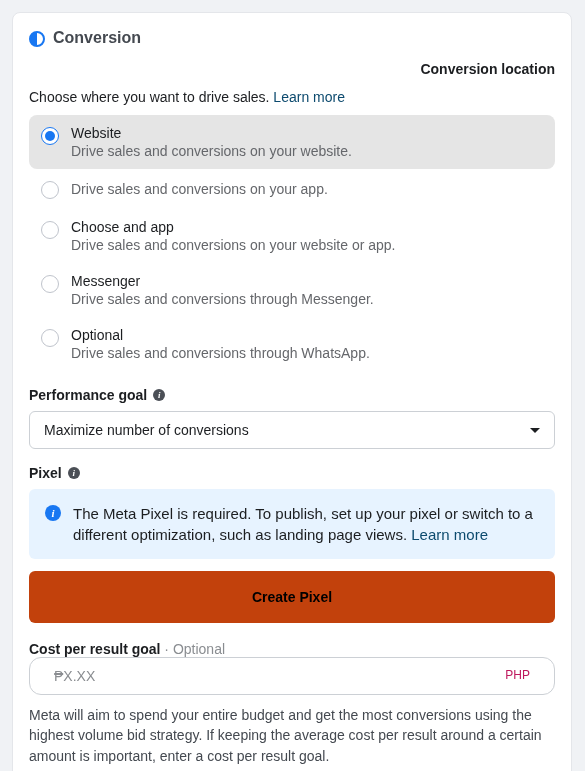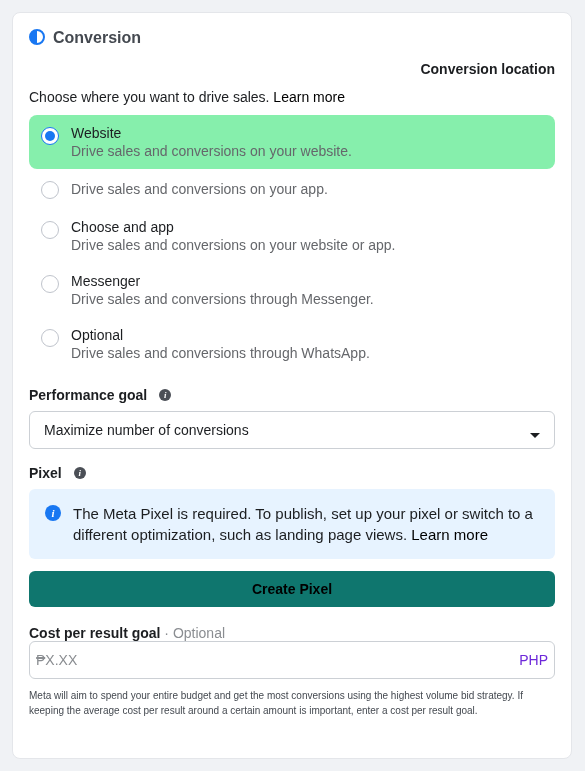--- a/index.html
+++ b/index.html
@@ -12,21 +12,21 @@
     }
     .card {
       background: #fff;
       border: 1px solid #e4e6ea;
       border-radius: 8px;
       padding: 16px;
       width: 560px;
     }
     .section-header {
       display: flex;
-      align-items: flex-start;
+      align-items: flex-end;
       gap: 8px;
       margin-bottom: 14px;
     }
     .section-header-icon {
       width: 16px;
       height: 16px;
       border-radius: 50%;
       border: 2px solid #1877f2;
       background: linear-gradient(to right, #1877f2 50%, #fff 50%);
     }
@@ -40,38 +40,38 @@
       font-size: 14px;
       margin-bottom: 12px;
       text-align: right;
     }
     .helper {
       font-size: 14px;
       color: #1c1e21;
       margin-bottom: 10px;
     }
     .link {
-      color: #000000;
+      color: #0c4a6e;
       cursor: pointer;
     }
     .radio-group {
       display: flex;
       flex-direction: column;
       gap: 0;
       margin-bottom: 16px;
     }
     .radio-item {
       display: flex;
       align-items: flex-start;
       padding: 10px 12px;
       border-radius: 8px;
       cursor: pointer;
     }
     .radio-item.selected {
-      background: #86efac;
+      background: #e5e5e5;
     }
     .radio-circle {
       width: 18px;
       height: 18px;
       border-radius: 50%;
       border: 1.5px solid #c0c4cc;
       margin-right: 12px;
       margin-top: 2px;
       background: #fff;
       flex-shrink: 0;
@@ -98,21 +98,21 @@
       color: #1c1e21;
     }
     .radio-desc {
       font-size: 14px;
       color: #65676b;
       margin-top: 2px;
     }
     .field-label-row {
       display: flex;
       align-items: center;
-      gap: 12px;
+      gap: 6px;
       margin-bottom: 8px;
       font-weight: 700;
       font-size: 14px;
     }
     .info-icon {
       width: 12px;
       height: 12px;
       border-radius: 50%;
       background: #4b4f56;
       color: #fff;
@@ -123,21 +123,21 @@
       font-style: italic;
       font-weight: 700;
       font-family: Georgia, serif;
     }
     .select-box {
       border: 1px solid #ccd0d5;
       border-radius: 6px;
       padding: 10px 14px;
       display: flex;
       justify-content: space-between;
-      align-items: flex-end;
+      align-items: center;
       cursor: pointer;
       margin-bottom: 16px;
     }
     .chevron-down {
       width: 0;
       height: 0;
       border-left: 5px solid transparent;
       border-right: 5px solid transparent;
       border-top: 5px solid #1c1e21;
     }
@@ -164,62 +164,62 @@
       font-family: Georgia, serif;
       flex-shrink: 0;
       margin-top: 2px;
     }
     .info-banner-text {
       font-size: 15px;
       line-height: 1.4;
     }
     .gray-button {
       width: 100%;
-      padding: 10px;
-      background: #0f766e;
+      padding: 18px;
+      background: #c2410c;
       border: none;
       border-radius: 6px;
       font-weight: 600;
       font-size: 14px;
       cursor: pointer;
       margin-bottom: 18px;
     }
     .label-optional {
       font-weight: 700;
       font-size: 14px;
       margin-bottom: 0;
     }
     .optional {
       color: #8a8d91;
       font-weight: 400;
     }
     .input-row {
       display: flex;
       align-items: flex-start;
       border: 1px solid #ccd0d5;
-      border-radius: 6px;
-      padding: 10px 6px;
+      border-radius: 12px;
+      padding: 10px 24px;
       margin-bottom: 10px;
     }
     .input-row input {
       flex: 1;
       border: none;
       outline: none;
       font-size: 14px;
       color: #1c1e21;
     }
     .input-row input::placeholder {
       color: #8a8d91;
     }
     .currency {
-      font-size: 14px;
-      color: #6d28d9;
+      font-size: 12px;
+      color: #be185d;
     }
     .help-text {
-      font-size: 10px;
+      font-size: 14px;
       line-height: 1.45;
       color: #444950;
       margin-bottom: 24px;
     }
   </style>
 </head>
 <body>
 
 <div class="card">
   <div class="section-header">

